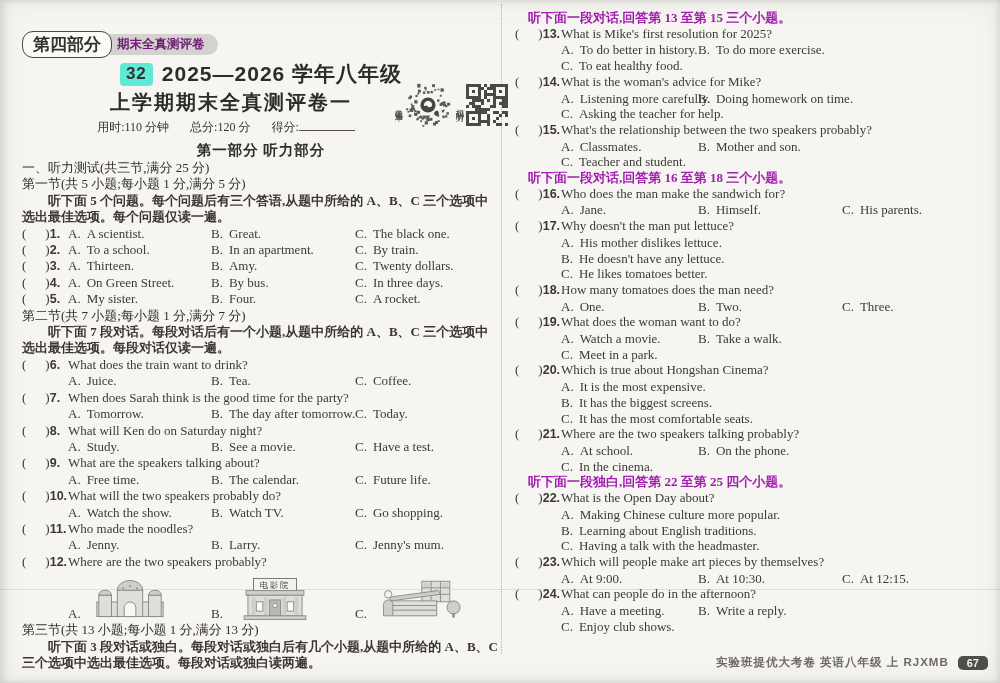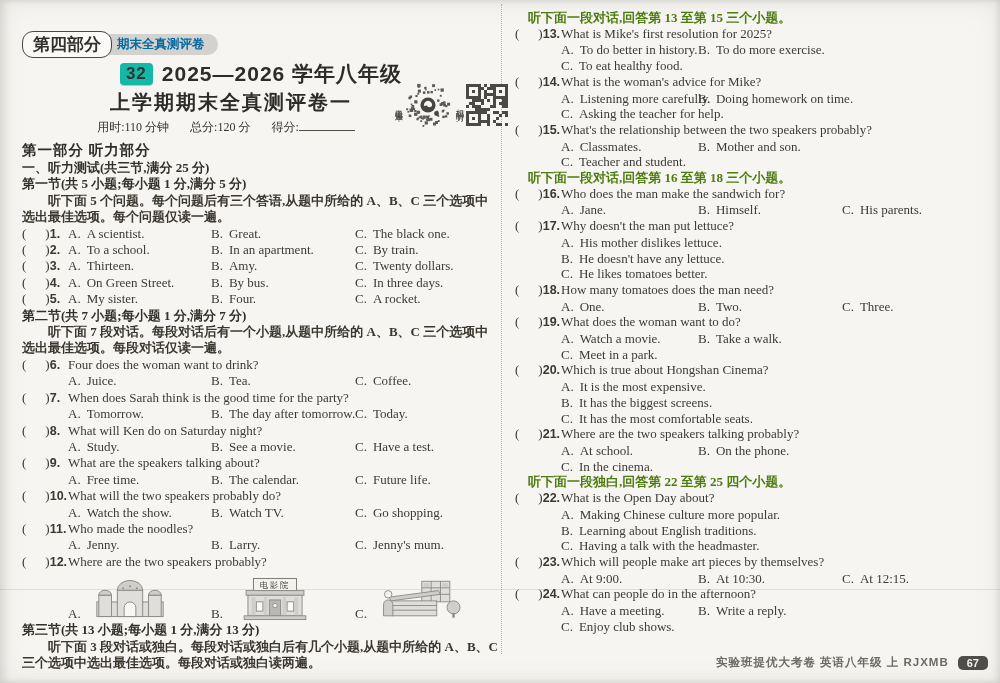--- a/index.html
+++ b/index.html
@@ -10,44 +10,44 @@
         box-shadow:inset 0 0 28px rgba(90,84,74,.10), inset 4px 0 7px rgba(90,84,74,.14), inset -3px 0 5px rgba(90,84,74,.10);}
   .crease{position:absolute;left:0;right:0;top:589px;height:1px;background:#e1ded8;z-index:1;}
   .divider{position:absolute;left:501px;top:4px;height:650px;border-left:1px dotted #b3b1ac;z-index:1;}
   .col{position:absolute;top:0;width:478px;z-index:2;}
   .col.left{left:22px;}
   .col.right{left:512px;top:10px;}
 
   
   .part-row{margin-top:33px;height:22px;display:flex;align-items:center;}
   .part-label{background:#d3d2cf;border-radius:4px 11px 11px 4px;padding:2px 13px 2px 20px;margin-left:-15px;
-        font-weight:700;font-size:12.5px;color:#0369a1;font-family:"Liberation Sans","DejaVu Sans",sans-serif;}
+        font-weight:700;font-size:12.5px;color:#701a75;font-family:"Liberation Sans","DejaVu Sans",sans-serif;}
   .part-pill{position:relative;z-index:1;background:#fbfaf8;border:1.6px solid #4a4843;border-radius:11px;
         padding:1px 10px;font-weight:700;font-size:17px;color:#33312d;font-family:"Liberation Sans","DejaVu Sans",sans-serif;}
 
   
   .title-block{position:relative;margin-top:5px;text-align:center;
         font-family:"Liberation Sans","DejaVu Sans",sans-serif;}
   .title-line1{font-size:21px;font-weight:700;color:#2e2c29;letter-spacing:1px;line-height:27px;}
-  .paper-no{display:inline-block;background:#14b8a6;border-radius:4px;padding:0 6px;margin-right:9px;
+  .paper-no{display:inline-block;background:#5eead4;border-radius:4px;padding:0 6px;margin-right:9px;
         font-size:17px;line-height:22px;vertical-align:2px;color:#333;box-shadow:0 1px 0 #c4c3bf;}
   .title-line2{font-size:20px;font-weight:700;letter-spacing:2px;color:#2e2c29;line-height:26px;margin-top:2px;margin-left:-60px;}
   .meta-line{font-family:"Liberation Serif","DejaVu Serif",serif;font-size:12px;color:#37342f;margin-top:4px;margin-left:-70px;line-height:16px;}
   .meta-line span.seg{margin:18px 9px;}
   .blank{display:inline-block;width:56px;border-bottom:1px solid #55514b;height:11px;}
   .qr-block{position:absolute;right:-8px;top:22px;display:flex;align-items:center;gap:2px;}
   .vlabel{writing-mode:vertical-rl;font-size:8px;letter-spacing:1px;color:#4c4a46;height:46px;
         font-family:"Liberation Sans","DejaVu Sans",sans-serif;}
 
-  .part1-heading{font-weight:700;font-size:14.5px;letter-spacing:1px;margin-top:6px;line-height:19px;color:#2f2d29;}
+  .part1-heading{text-align:center;font-weight:700;font-size:14.5px;letter-spacing:1px;margin-top:6px;line-height:19px;color:#2f2d29;}
 
   
-  .sec-main,.sec-sub{font-weight:700;font-size:13px;line-height:16.4px;color:#33302b;}
+  .sec-main,.sec-sub{font-weight:400;font-size:13px;line-height:16.4px;color:#33302b;}
   .instr{margin:0;font-size:13px;line-height:16.4px;text-indent:2em;font-weight:600;color:#3a372f;}
-  .col.right .instr-g{padding-left:16px;font-weight:600;font-size:13px;line-height:15.7px;color:#4d7c0f;}
+  .col.right .instr-g{padding-left:16px;font-weight:600;font-size:13px;line-height:15.7px;color:#a21caf;}
 
   .row{font-size:13px;}
   .grid4.l{display:grid;grid-template-columns:46px 143px 144px 1fr;line-height:16.4px;}
   .qline.l{display:flex;line-height:16.4px;}
   .qline.l .marker{flex:0 0 46px;}
   .grid4.r{display:grid;grid-template-columns:49px 137px 144px 1fr;line-height:15.7px;}
   .grid3.r{display:grid;grid-template-columns:49px 137px 1fr;line-height:15.7px;}
   .grid2.r{display:grid;grid-template-columns:49px 1fr;line-height:15.7px;}
   .qline.r{display:flex;line-height:15.7px;}
   .qline.r .marker{flex:0 0 49px;padding-left:3px;box-sizing:border-box;}
@@ -275,21 +275,21 @@
           <span class="opt"><span class="letter">A.</span>My sister.</span>
           <span class="opt"><span class="letter">B.</span>Four.</span>
           <span class="opt"><span class="letter">C.</span>A rocket.</span>
         </div>
       </div>
     <div class="sec-sub">第二节(共 7 小题;每小题 1 分,满分 7 分)</div>
     <p class="instr">听下面 7 段对话。每段对话后有一个小题,从题中所给的 A、B、C 三个选项中选出最佳选项。每段对话仅读一遍。</p>
     <div id="s2-questions">
         <div class="row qline l">
           <span class="marker">(<span class="gap"></span>)<b class="qno">6.</b></span>
-          <span class="qtext">Four does the woman want to drink?</span>
+          <span class="qtext">What does the train want to drink?</span>
         </div>
         <div class="row grid4 l">
           <span></span>
           <span class="opt"><span class="letter">A.</span>Juice.</span>
           <span class="opt"><span class="letter">B.</span>Tea.</span>
           <span class="opt"><span class="letter">C.</span>Coffee.</span>
         </div>
         <div class="row qline l">
           <span class="marker">(<span class="gap"></span>)<b class="qno">7.</b></span>
           <span class="qtext">When does Sarah think is the good time for the party?</span>

